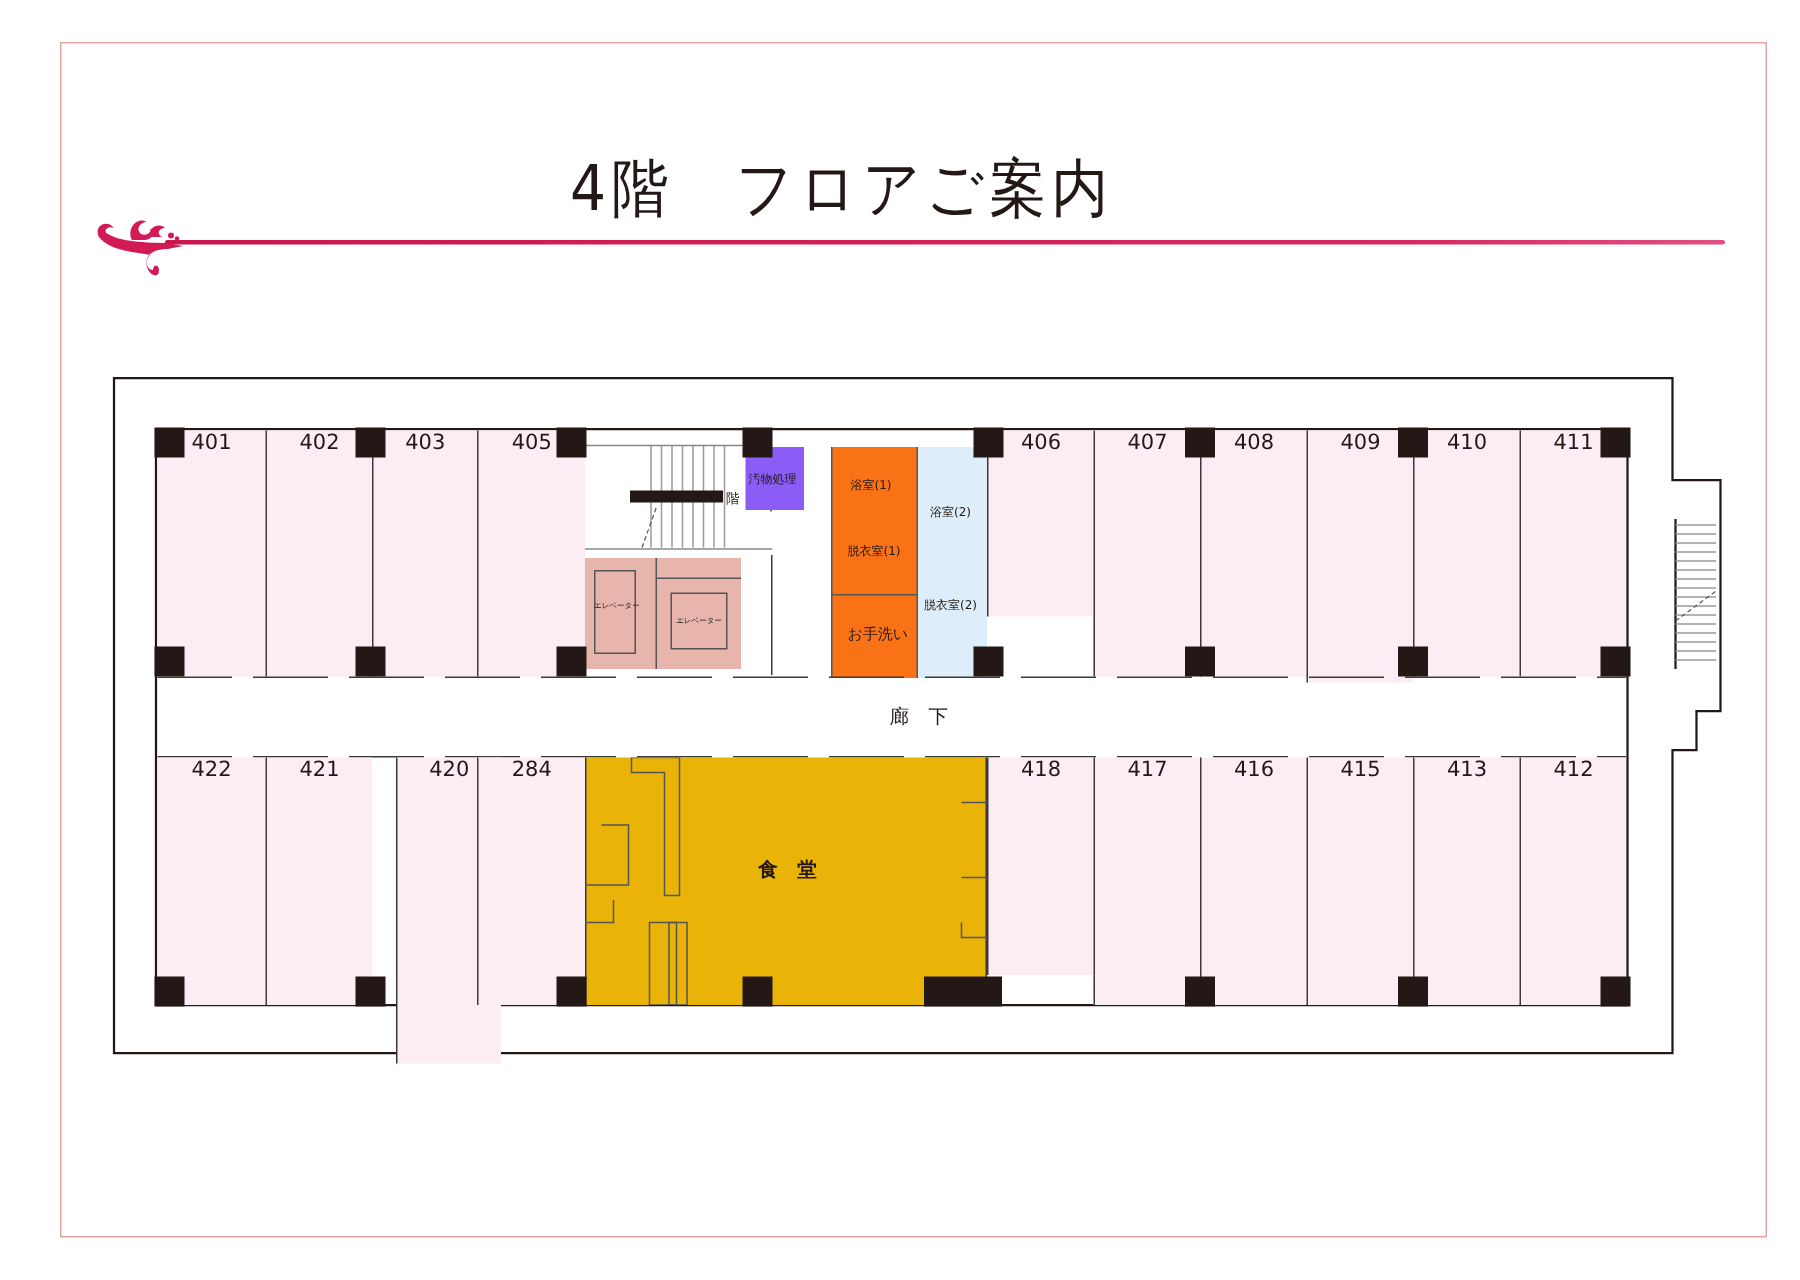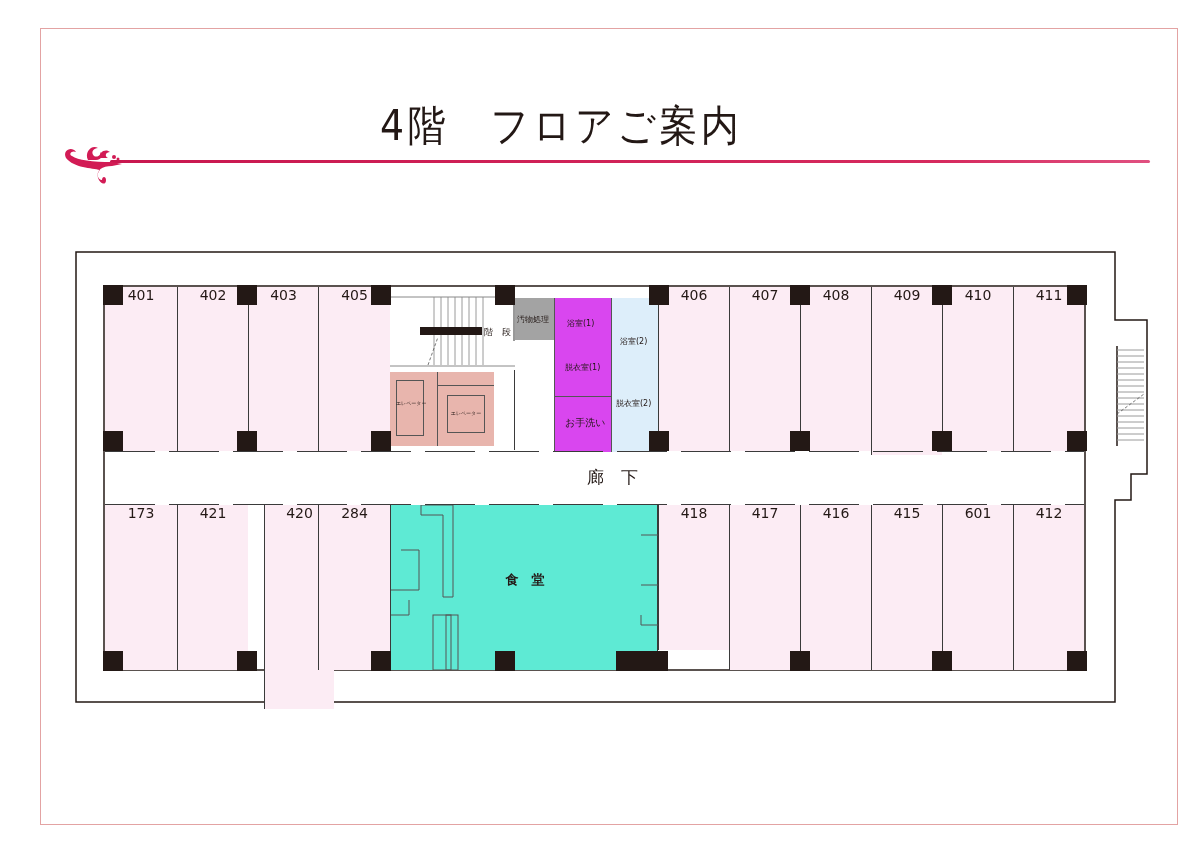--- a/index.html
+++ b/index.html
@@ -96,73 +96,73 @@
   <div class="abs" style="left:6px;top:8px;width:28px;height:56px;border:1px solid #555"></div>
   <div class="label-sm" style="left:6px;top:28px;font-size:5px;width:28px;text-align:center">エレベーター</div>
 </div>
 <div class="abs" style="left:438px;top:372px;width:56px;height:74px;background:#e8b5ad">
   <div class="abs" style="left:0;top:13px;width:56px;height:1px;background:#555"></div>
   <div class="abs" style="left:9px;top:23px;width:38px;height:38px;border:1px solid #555"></div>
   <div class="label-sm" style="left:9px;top:38px;font-size:5px;width:38px;text-align:center">エレベーター</div>
 </div>
 <div class="vline" style="left:514px;top:370px;height:80px"></div>
 
-<div class="abs" style="left:515px;top:298px;width:39px;height:42px;background:#a3a3a3">
+<div class="abs" style="left:497px;top:298px;width:39px;height:42px;background:#8b5cf6">
   <div class="label-sm" style="left:2px;top:16px;font-size:8px">汚物処理</div>
 </div>
-<div class="abs" style="left:554px;top:298px;width:58px;height:154px;background:#d946ef;border-left:1px solid #555;border-right:1px solid #555">
+<div class="abs" style="left:554px;top:298px;width:58px;height:154px;background:#f97316;border-left:1px solid #555;border-right:1px solid #555">
   <div class="label-sm" style="left:12px;top:20px;font-size:8px">浴室(1)</div>
   <div class="label-sm" style="left:10px;top:64px;font-size:8px">脱衣室(1)</div>
   <div class="abs" style="left:0;top:98px;width:58px;height:1px;background:#555"></div>
   <div class="label-sm" style="left:10px;top:118px;font-size:10px">お手洗い</div>
 </div>
 <div class="abs" style="left:612px;top:298px;width:46px;height:154px;background:#ddeefa">
   <div class="label-sm" style="left:8px;top:38px;font-size:8px">浴室(2)</div>
   <div class="label-sm" style="left:4px;top:100px;font-size:8px">脱衣室(2)</div>
 </div>
 
-<div class="room" style="left:658px;top:287px;width:71px;height:164px">
+<div class="room" style="left:658px;top:287px;width:71px;height:124px">
     <span>406</span>
   </div>
 <div class="room" style="left:729px;top:287px;width:71px;height:164px">
     <span>407</span>
   </div>
 <div class="room" style="left:800px;top:287px;width:71px;height:164px">
     <span>408</span>
   </div>
 <div class="room" style="left:871px;top:287px;width:71px;height:168px">
     <span>409</span>
   </div>
 <div class="room" style="left:942px;top:287px;width:71px;height:164px">
     <span>410</span>
   </div>
 <div class="room" style="left:1013px;top:287px;width:71px;height:164px">
     <span>411</span>
   </div>
 
-<div class="abs" style="left:105px;top:451px;width:979px;height:53px;display:flex;align-items:center;justify-content:center;font-size:17px;color:#231815;padding-left:36px">
+<div class="abs" style="left:105px;top:451px;width:979px;height:53px;display:flex;align-items:center;justify-content:center;font-size:13px;color:#231815;padding-left:36px">
   <span>廊　下</span>
 </div>
 <div class="hline" style="left:105px;top:451px;width:979px;background:repeating-linear-gradient(90deg,#3a3a3a 0 50px,transparent 50px 64px)"></div>
 <div class="hline" style="left:105px;top:504px;width:979px;background:repeating-linear-gradient(90deg,#3a3a3a 0 50px,transparent 50px 64px)"></div>
 
 <div class="room" style="left:105px;top:505px;width:72px;height:165px;border-left:none">
-    <span>173</span>
+    <span>422</span>
   </div>
 <div class="room" style="left:177px;top:505px;width:71px;height:165px">
     <span>421</span>
   </div>
 <div class="room" style="left:264px;top:505px;width:70px;height:204px">
     <span>420</span>
   </div>
 <div class="room" style="left:318px;top:505px;width:72px;height:165px">
     <span>284</span>
   </div>
 
-<div class="abs" style="left:390px;top:505px;width:268px;height:165px;background:#5eead4;border-left:1px solid #3a3a3a;border-right:1px solid #3a3a3a">
+<div class="abs" style="left:390px;top:505px;width:268px;height:165px;background:#eab308;border-left:1px solid #3a3a3a;border-right:1px solid #3a3a3a">
   <svg class="abs" style="left:0;top:0" width="268" height="165">
     <path d="M30 0 L62 0 L62 92 L52 92 L52 10 L30 10 Z" fill="none" stroke="#555" stroke-width="1" rx="3"></path>
     <rect x="42" y="110" width="18" height="55" fill="none" stroke="#555" stroke-width="1"></rect>
     <rect x="55" y="110" width="12" height="55" fill="none" stroke="#555" stroke-width="1"></rect>
     <path d="M10 45 L28 45 L28 85 L0 85" fill="none" stroke="#555" stroke-width="1"></path>
     <path d="M0 110 L18 110 L18 95" fill="none" stroke="#555" stroke-width="1"></path>
     <path d="M268 30 L250 30" stroke="#555" stroke-width="1"></path>
     <path d="M250 80 L268 80 L268 120 L250 120 L250 110" fill="none" stroke="#555" stroke-width="1"></path>
   </svg>
   <div class="abs" style="left:0;top:0;width:268px;height:165px;display:flex;align-items:center;justify-content:center;font-size:13px;color:#231815;font-weight:bold;margin-top:-8px">食　堂</div>
@@ -174,21 +174,21 @@
 <div class="room" style="left:729px;top:505px;width:71px;height:165px">
     <span>417</span>
   </div>
 <div class="room" style="left:800px;top:505px;width:71px;height:165px">
     <span>416</span>
   </div>
 <div class="room" style="left:871px;top:505px;width:71px;height:165px">
     <span>415</span>
   </div>
 <div class="room" style="left:942px;top:505px;width:71px;height:165px">
-    <span>601</span>
+    <span>413</span>
   </div>
 <div class="room" style="left:1013px;top:505px;width:71px;height:165px">
     <span>412</span>
   </div>
 
 <div class="pillar" style="left:103px;top:285px"></div>
 <div class="pillar" style="left:237px;top:285px"></div>
 <div class="pillar" style="left:371px;top:285px"></div>
 <div class="pillar" style="left:495px;top:285px"></div>
 <div class="pillar" style="left:649px;top:285px"></div>

